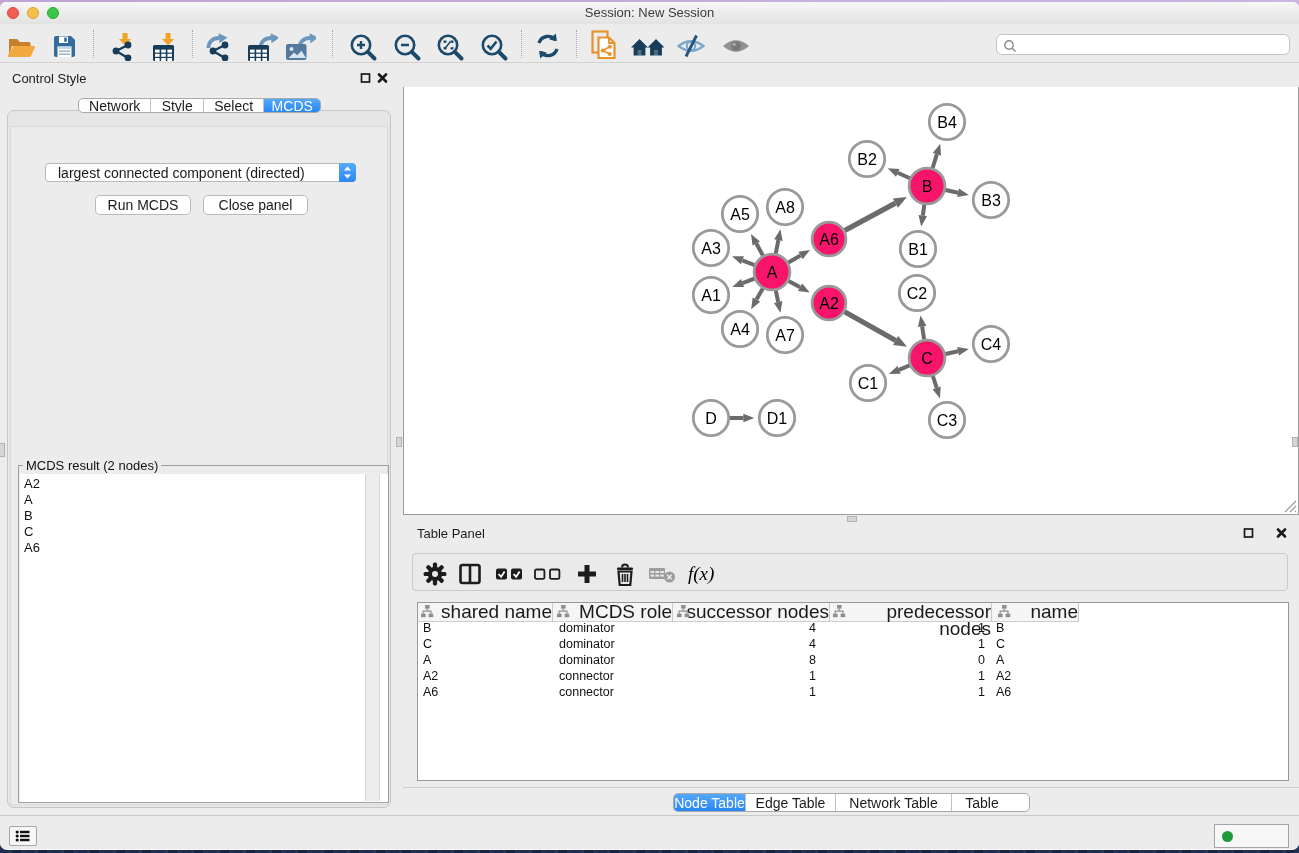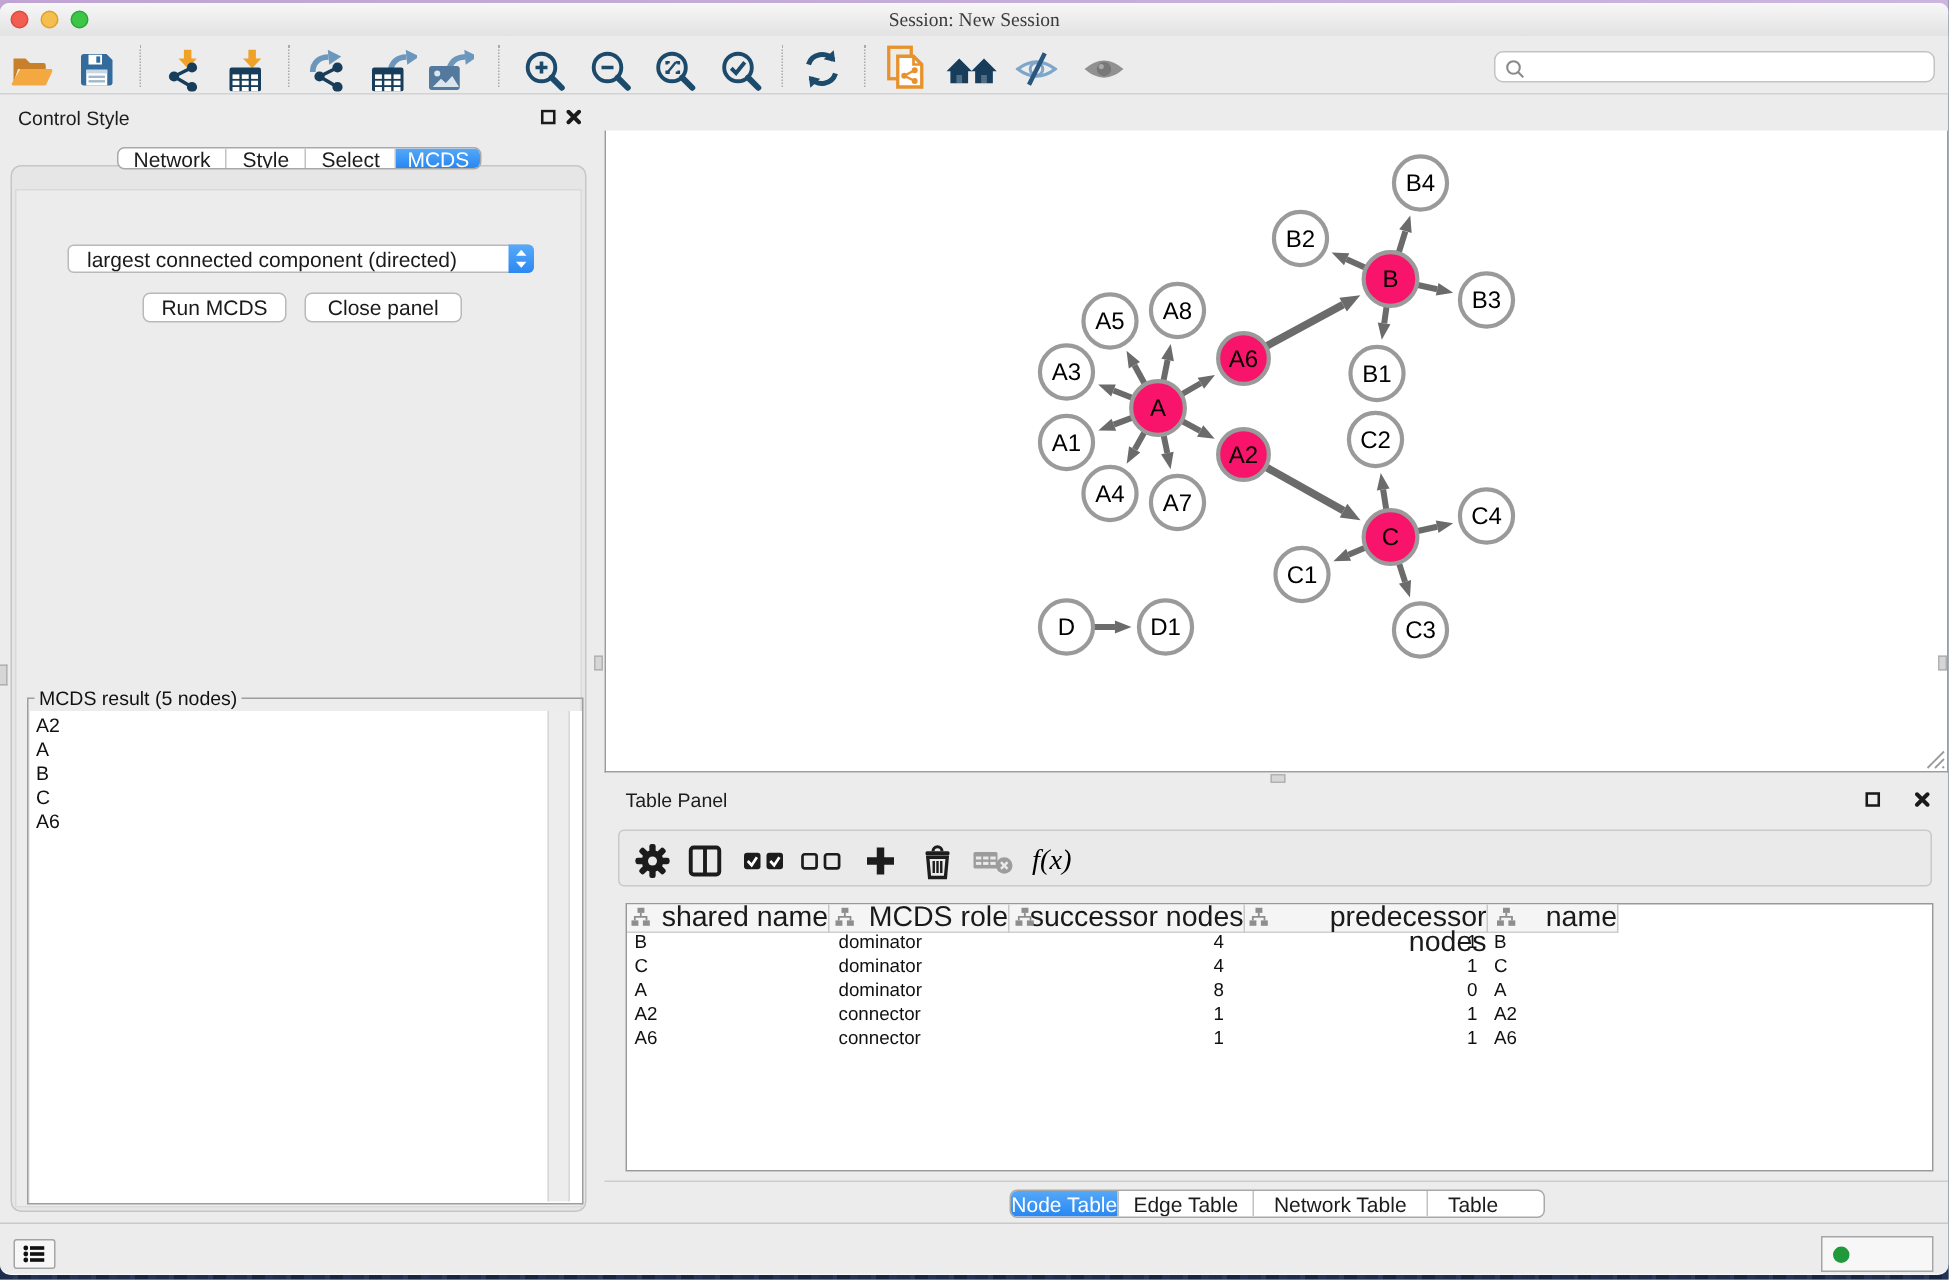--- a/index.html
+++ b/index.html
@@ -1,21 +1,21 @@
 <!DOCTYPE html>
 <html><head><meta charset="utf-8"><style>
 * { margin:0; padding:0; box-sizing:border-box; }
 html,body { width:1299px; height:853px; overflow:hidden; }
 body { font-family:"Liberation Sans", sans-serif; background:#20304f; position:relative; }
 .desktop-top { position:absolute; left:0; top:0; width:1299px; height:10px; background:linear-gradient(90deg,#bfa4d4,#cbb6e0); }
 .desktop-bottom { position:absolute; left:0; bottom:0; width:1299px; height:10px;
   background:repeating-linear-gradient(90deg,#1e2d4d 0 9px,#28395c 9px 12px,#182541 12px 21px,#223356 21px 26px); }
 .mainwin { position:absolute; left:0; top:2px; width:1299px; height:848px; background:#ececec; border-radius:6px 6px 7px 7px; border-bottom:1px solid #f8f8f8; overflow:hidden; }
 .titlebar { position:absolute; left:0; top:0; width:100%; height:34px;
-  background:linear-gradient(#f7f7f7,#d8d8d8); border-bottom:1px solid #b7b7b7;font-family:Liberation Serif, serif; }
+  background:linear-gradient(#f7f7f7,#d8d8d8); border-bottom:1px solid #b7b7b7; }
 .titlebar .tl { position:absolute; top:5px; width:12px; height:12px; border-radius:50%; }
 .title-text { position:absolute; width:100%; text-align:center; top:3px; font-size:13px; color:#3c3c3c; }
 .toolbar { position:absolute; left:0; top:22px; width:100%; height:39px; background:#ececec; border-bottom:1px solid #d2d2d2; }
 .vsep { position:absolute; top:6px; height:28px; width:0; border-left:1px dotted #a9a9a9; }
 .search { position:absolute; left:996px; top:10px; width:294px; height:21px; background:#fff; border:1.5px solid #c3c3c3; border-radius:6px; }
 .panel-title { position:absolute; font-size:13px; color:#1c1c1c; }
 .seg { position:absolute; z-index:6; display:flex; border:1px solid #a9a9a9; border-radius:5px; overflow:hidden; background:#fff; }
 .seg div { font-size:14px; color:#1c1c1c; text-align:center; border-left:1px solid #c2c2c2; display:flex; align-items:center; justify-content:center; }
 .seg div:first-child { border-left:none; }
 .seg div.sel { background:linear-gradient(#55a8f8,#2787f2); color:#fff; }
@@ -222,21 +222,21 @@
       <div class="dropdown">
           <span style="position:absolute;left:12px;top:1px">largest connected component (directed)</span>
         <div class="stepper"><svg width="17" height="19" viewBox="0 0 17 19">
               <path d="M8.5 3.5 L12 7.5 H5 Z" fill="#fff"></path>
               <path d="M8.5 15.5 L12 11.5 H5 Z" fill="#fff"></path>
             </svg></div>
       </div>
       <div class="btn" style="left:84px;top:68px;width:96px">Run MCDS</div>
       <div class="btn" style="left:192px;top:68px;width:105px">Close panel</div>
       <div class="groupbox">
-        <div class="grouplabel">MCDS result (5 nodes)</div>
+        <div class="grouplabel">MCDS result (2 nodes)</div>
         <div class="mcdslist">A2<br>A<br>B<br>C<br>A6<div class="scrolltrack"></div></div>
       </div>
     </div>
   </div>
 
   <div class="netwin">
     <div class="netcanvas">
         <svg width="895" height="427" style="position:absolute;left:0;top:0" font-family="Liberation Sans, sans-serif">
 <line x1="368.0" y1="185.0" x2="338.5" y2="196.1" stroke="#6b6b6b" stroke-width="4.0"></line>
 <polygon points="328.2,200.0 337.0,192.1 340.1,200.1" fill="#6b6b6b"></polygon>

